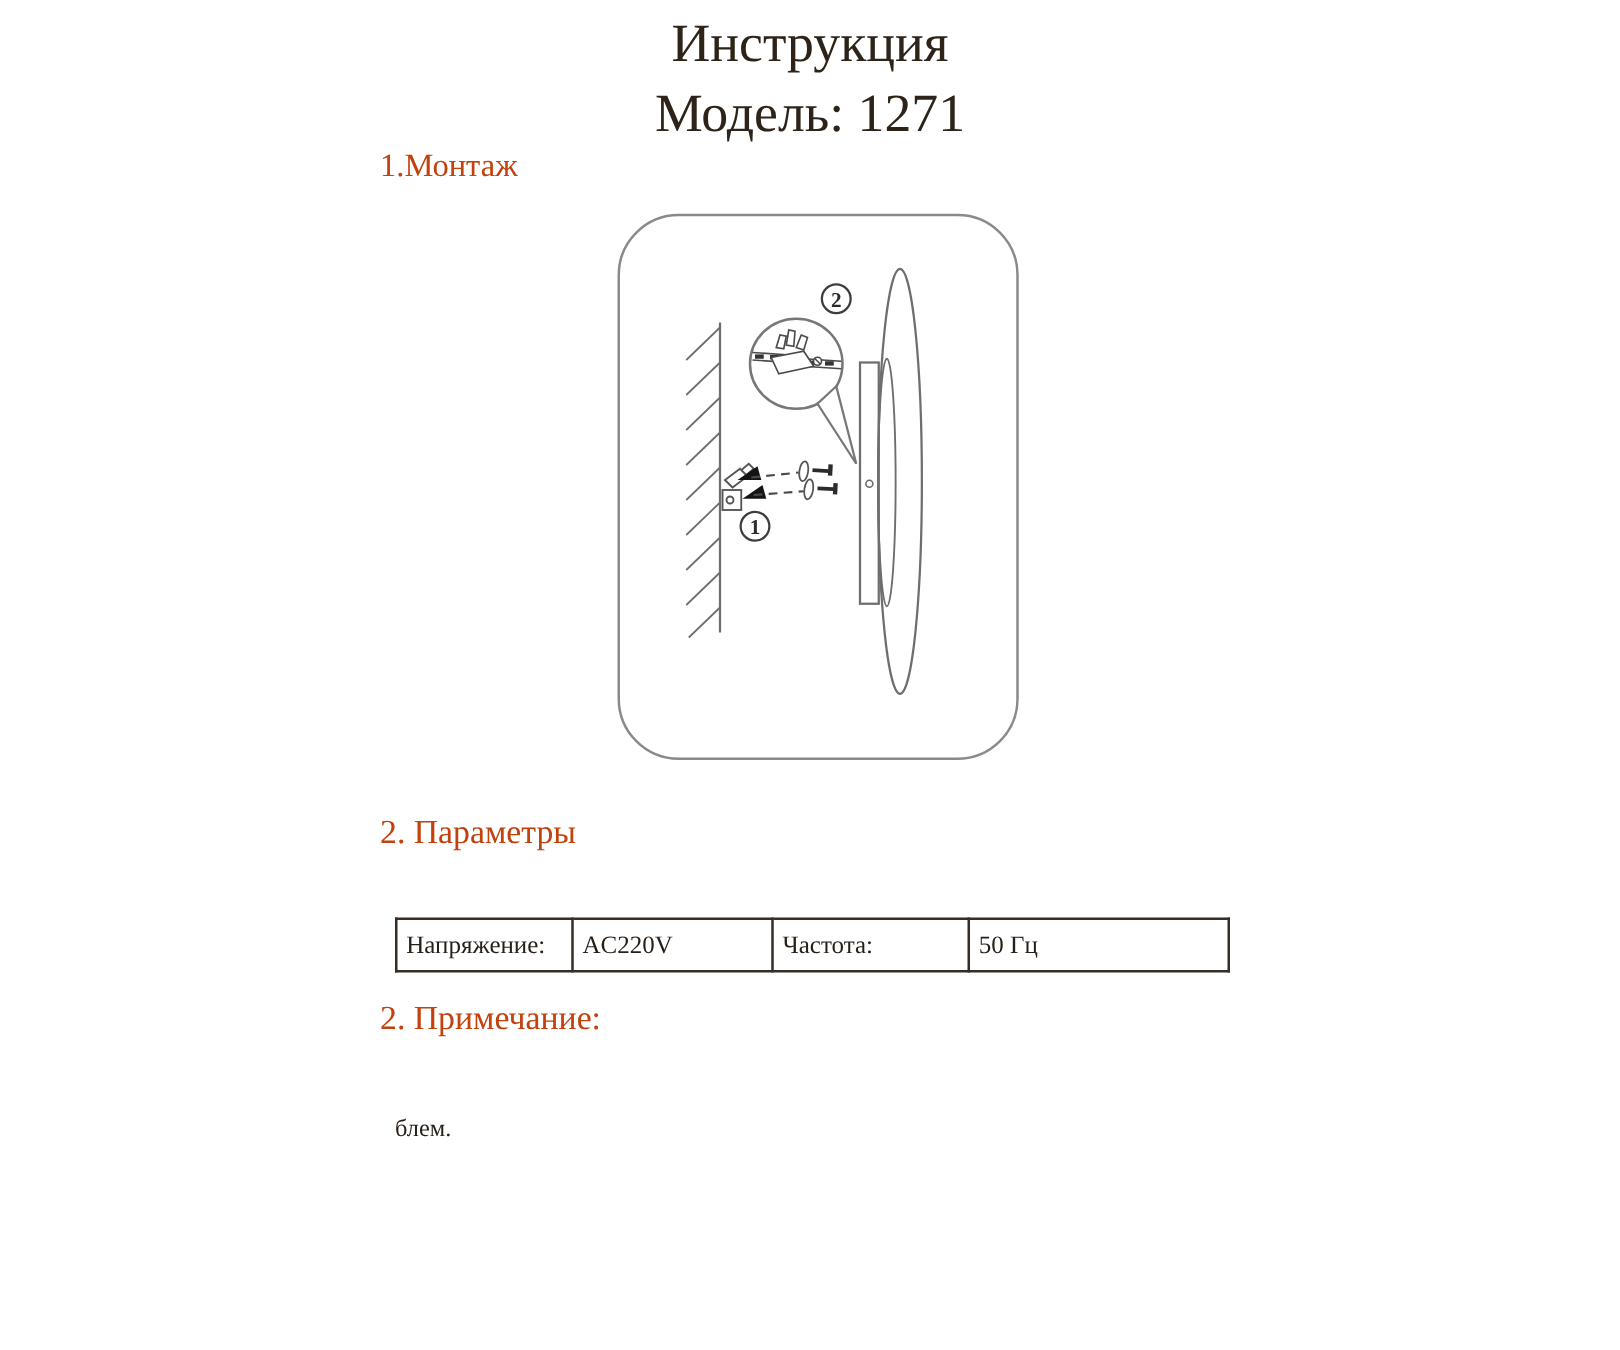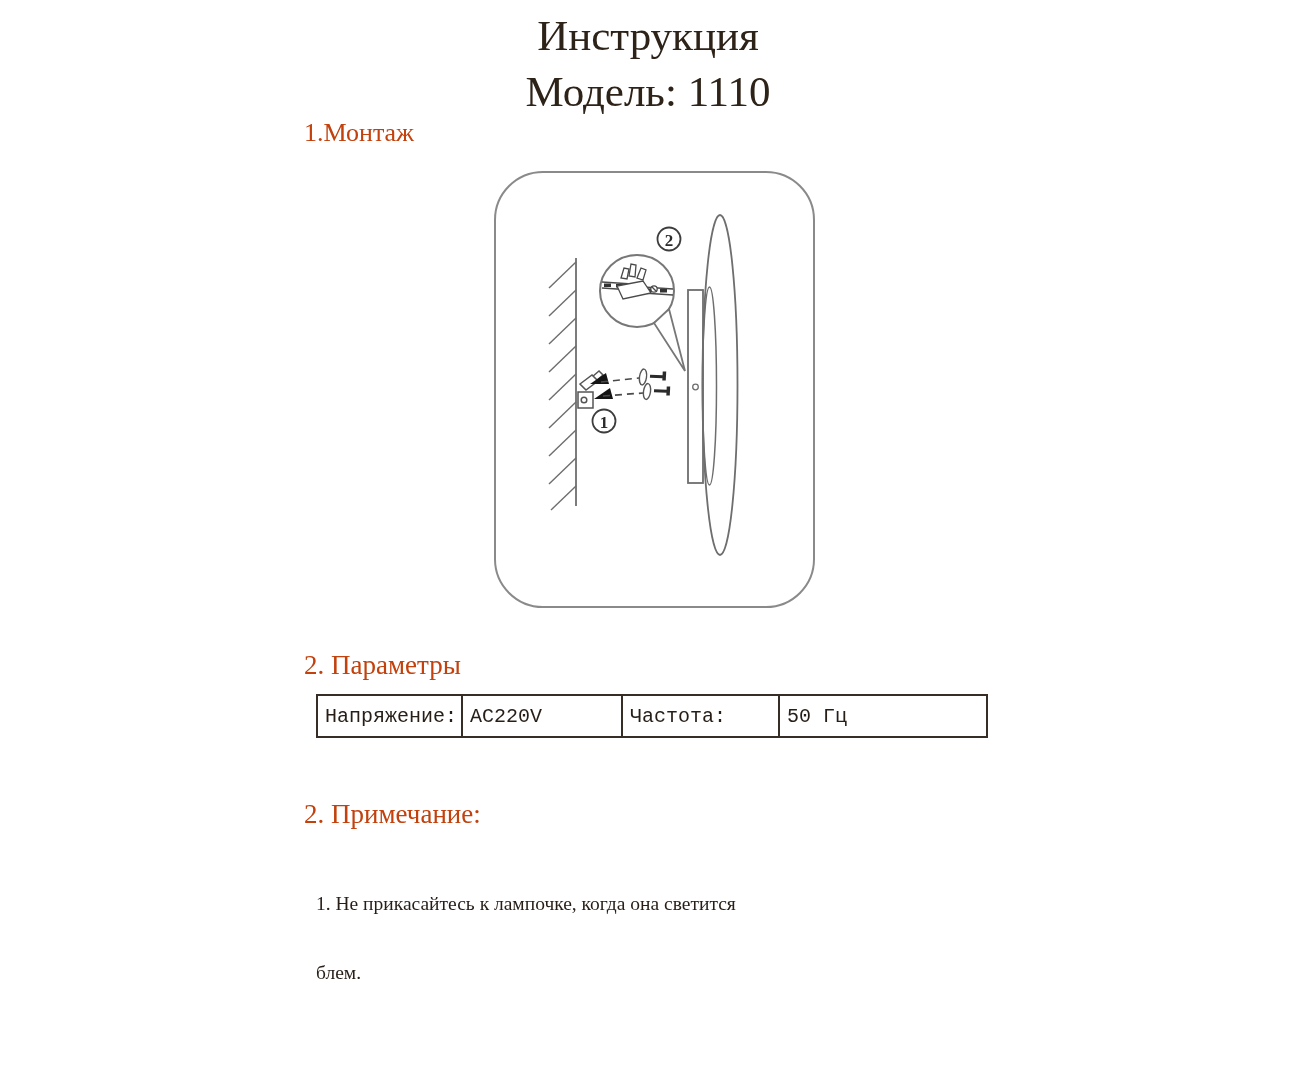--- a/index.html
+++ b/index.html
@@ -42,24 +42,23 @@
     height: 439px;
   }
   .diagram text {
     font-family: "Liberation Serif", serif;
     font-weight: bold;
     fill: #2b2b2b;
   }
   .params-table {
     position: absolute;
     left: 316px;
-    top: 694px;
+    top: 734px;
     border-collapse: collapse;
     table-layout: fixed;
-    font-family: Liberation Mono, monospace;
   }
   .params-table td {
     border: 2px solid #352d26;
     height: 42px;
     font-size: 20px;
     padding: 2px 4px 2px 7px;
     vertical-align: middle;
     color: #261e17;
   }
   .notes {
@@ -71,21 +70,21 @@
     white-space: pre;
     color: #261e17;
   }
 </style>
 </head>
 <body>
 
 <div class="page">
 
   <div class="doc-title title-line1">Инструкция</div>
-  <div class="doc-title title-line2">Модель: 1110</div>
+  <div class="doc-title title-line2">Модель: 1271</div>
 
   <div class="section-heading h-montage">1.Монтаж</div>
 
   <svg class="diagram" viewBox="0 0 323 439">
 
     <rect x="2" y="2" width="319" height="435" rx="48" fill="none" stroke="#8a8a8a" stroke-width="2"></rect>
 
     <g stroke="#6e6e6e" stroke-width="1.8">
       <line x1="83" y1="88" x2="83" y2="336"></line>
       <g stroke-width="1.4">
@@ -179,21 +178,20 @@
       <td>AC220V</td>
       <td>Частота:</td>
       <td>50 Гц</td>
     </tr>
   </tbody>
     </table>
 
   <div class="section-heading h-notes">2. Примечание:</div>
 
   <div class="notes">
-    <div>1. Не прикасайтесь к лампочке, когда она светится</div>
     <div>блем.</div>
     
     
     
     
     
   </div>
 
 </div>
 

